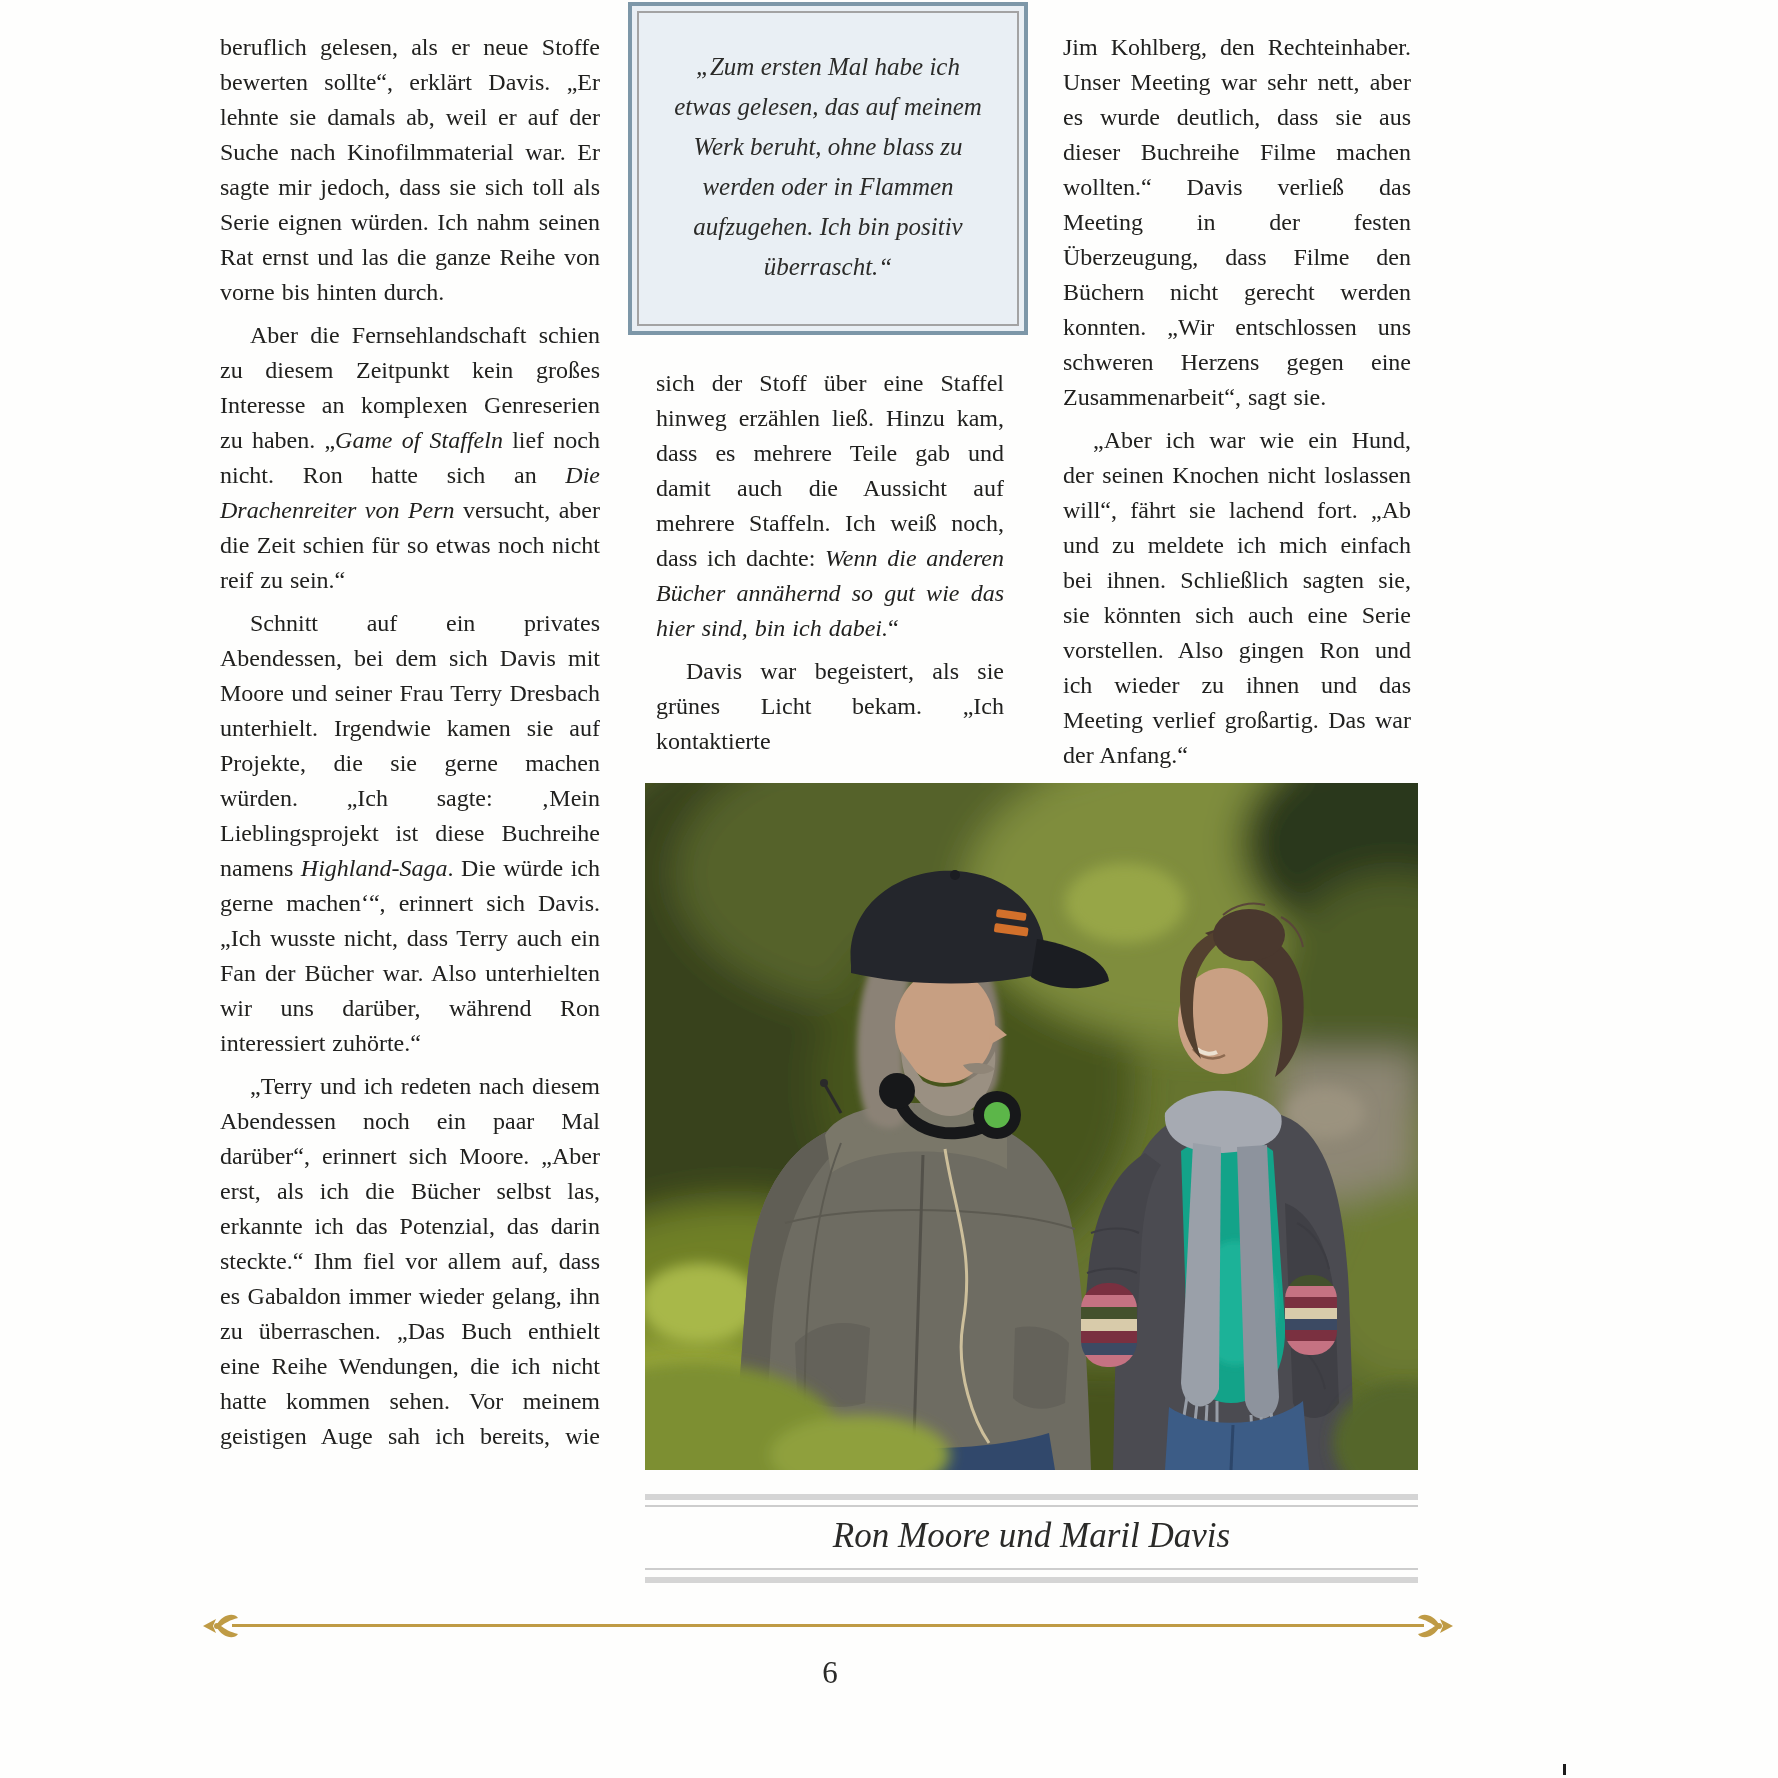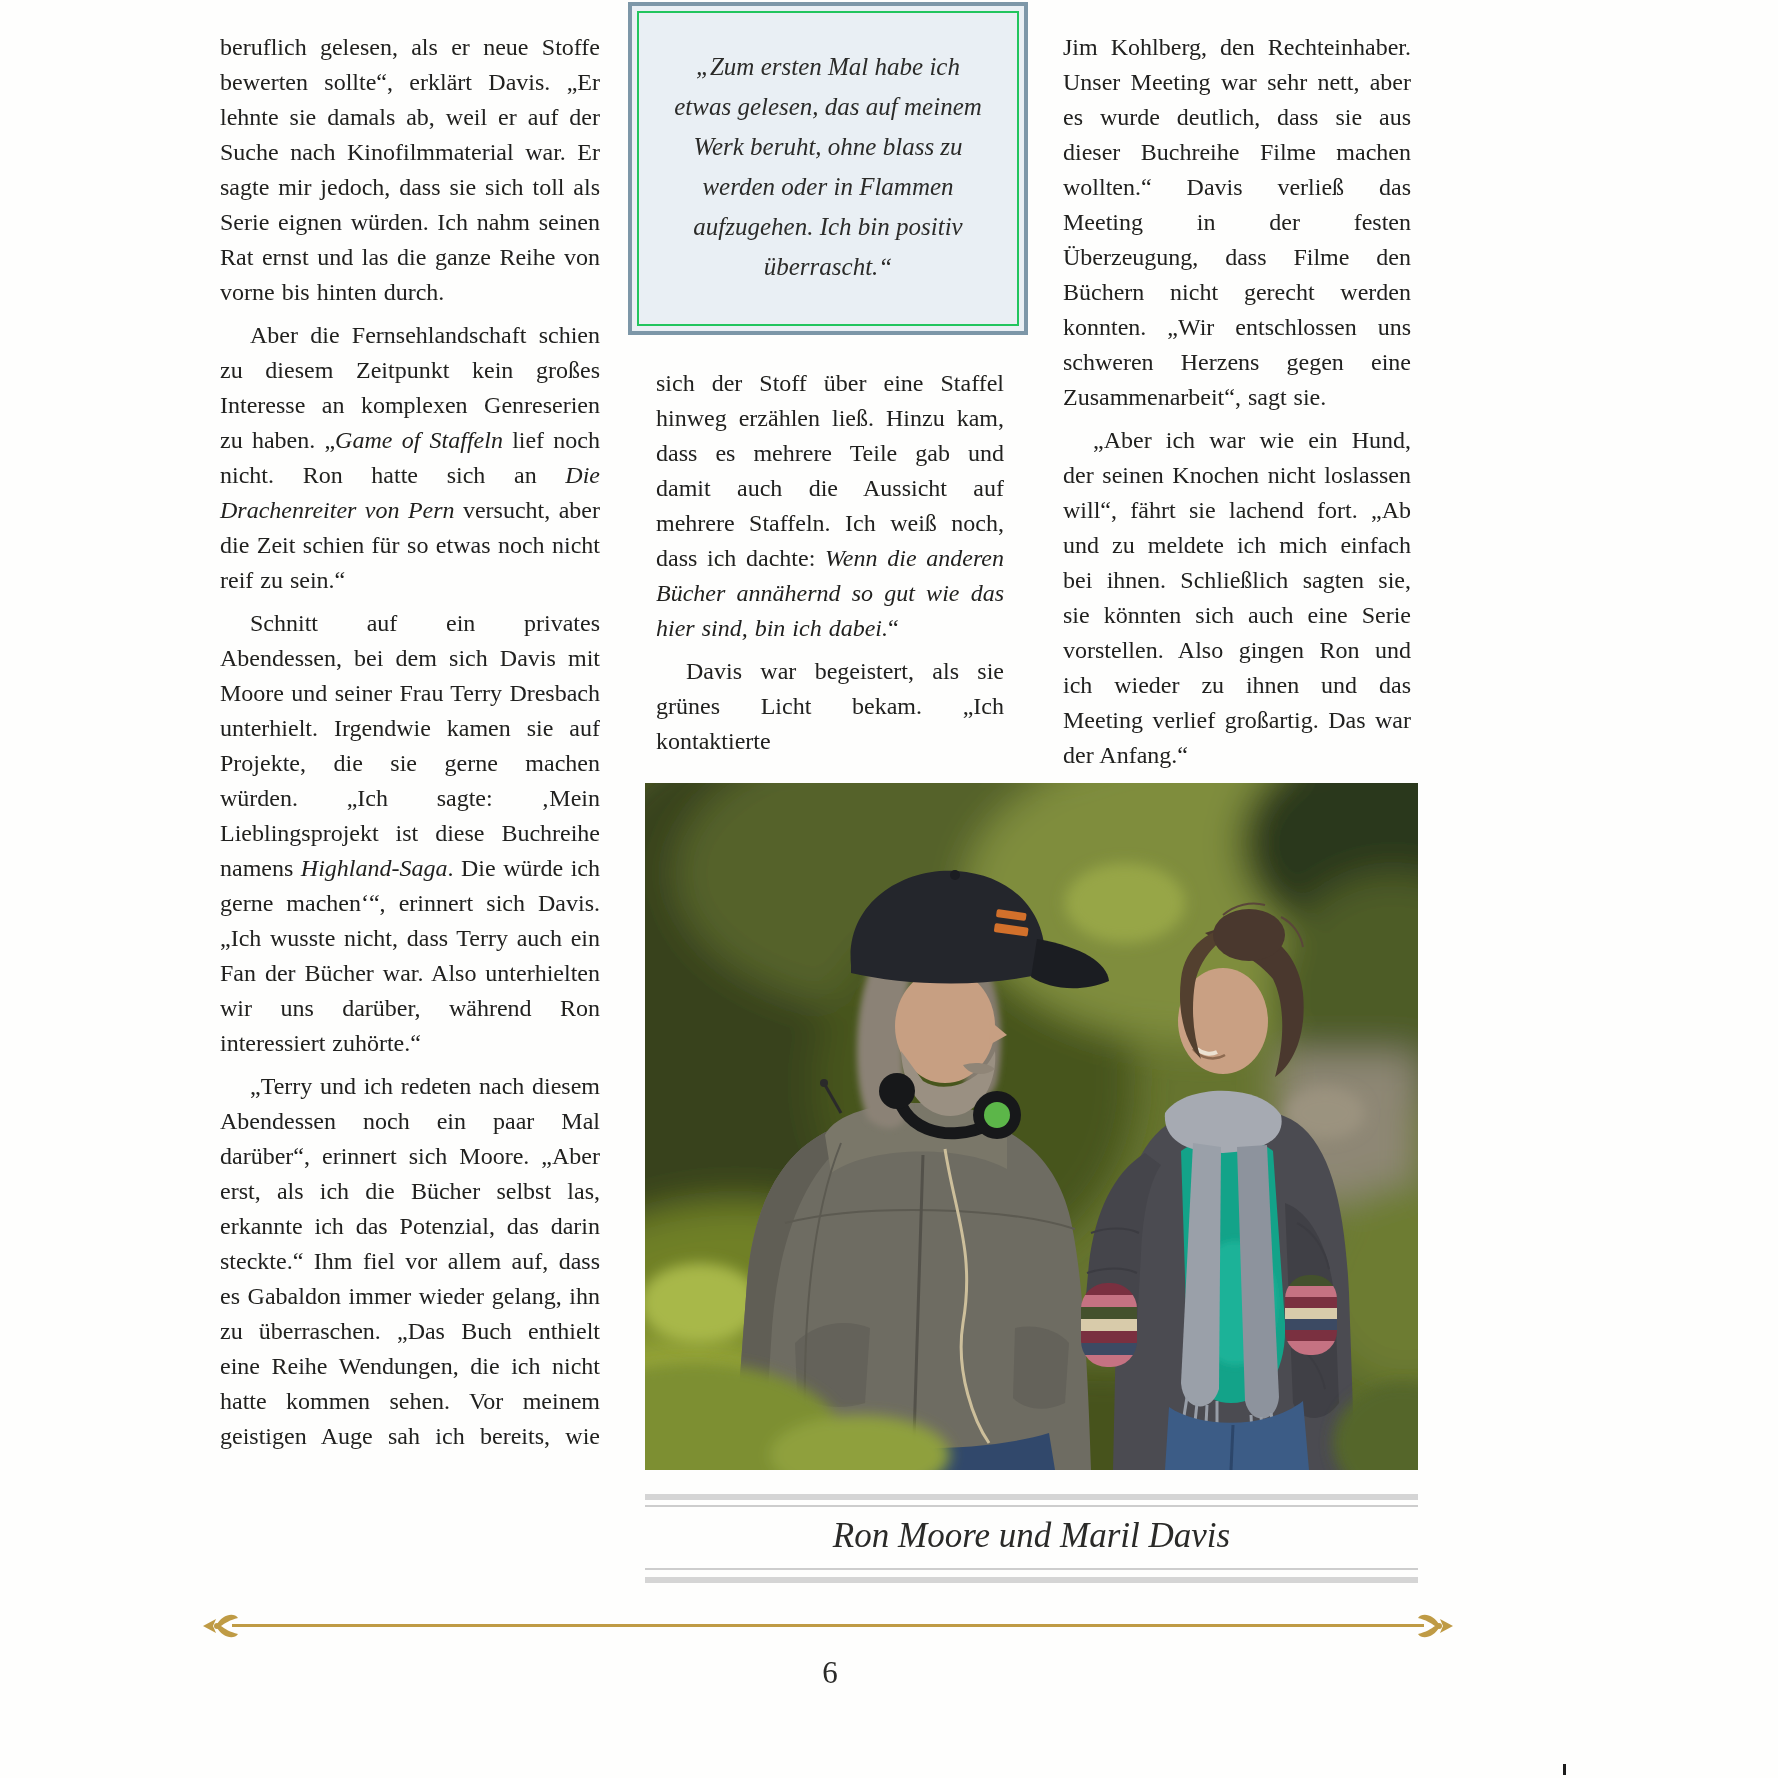--- a/index.html
+++ b/index.html
@@ -19,21 +19,21 @@
   .para.indent{text-indent:30px;}
   .para.cont-end{text-align-last:justify;}
   .para em{font-style:italic;}
   
   .pullquote{
     position:absolute;left:628px;top:2px;width:400px;height:333px;
     box-sizing:border-box;border:4px solid #7d97a8;background:#e9eff4;
   }
   .pq-inner{
     position:absolute;left:5px;top:5px;right:5px;bottom:5px;
-    border:2px solid #22c55e;
+    border:2px solid #a3a3a3;
   }
   .pq-text{
     margin:0;padding:34px 26px 0;font-style:italic;font-size:25px;line-height:40px;
     text-align:center;color:#2b2b29;
   }
   .pq-attr{
     margin:16px 0 0;font-variant:small-caps;letter-spacing:1.5px;font-size:24px;
     line-height:40px;text-align:center;color:#2b2b29;
   }
   

